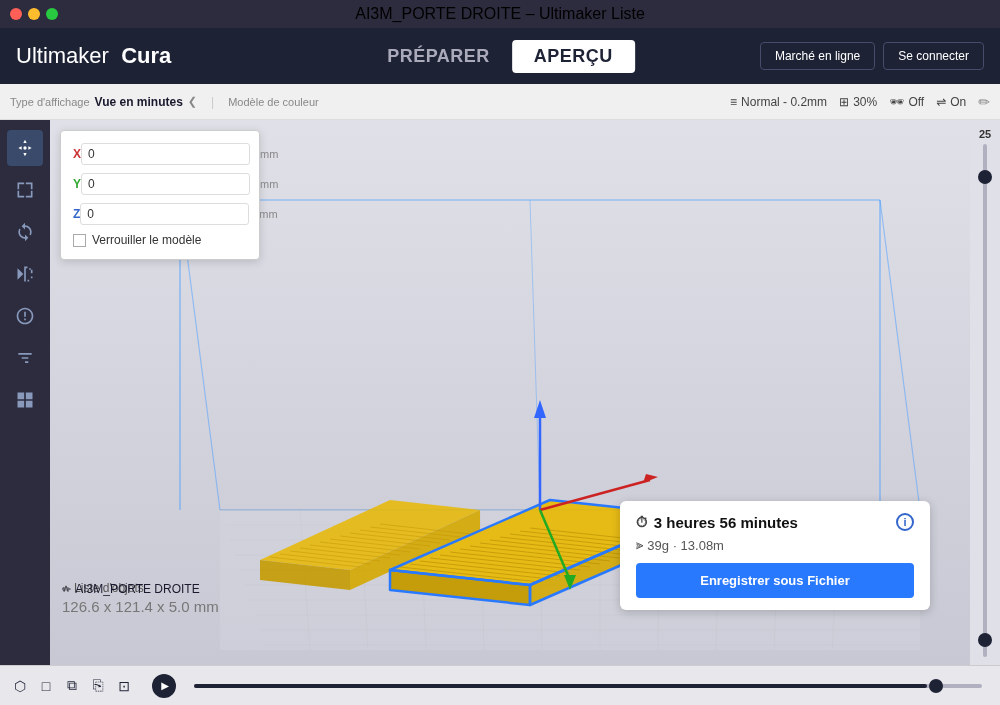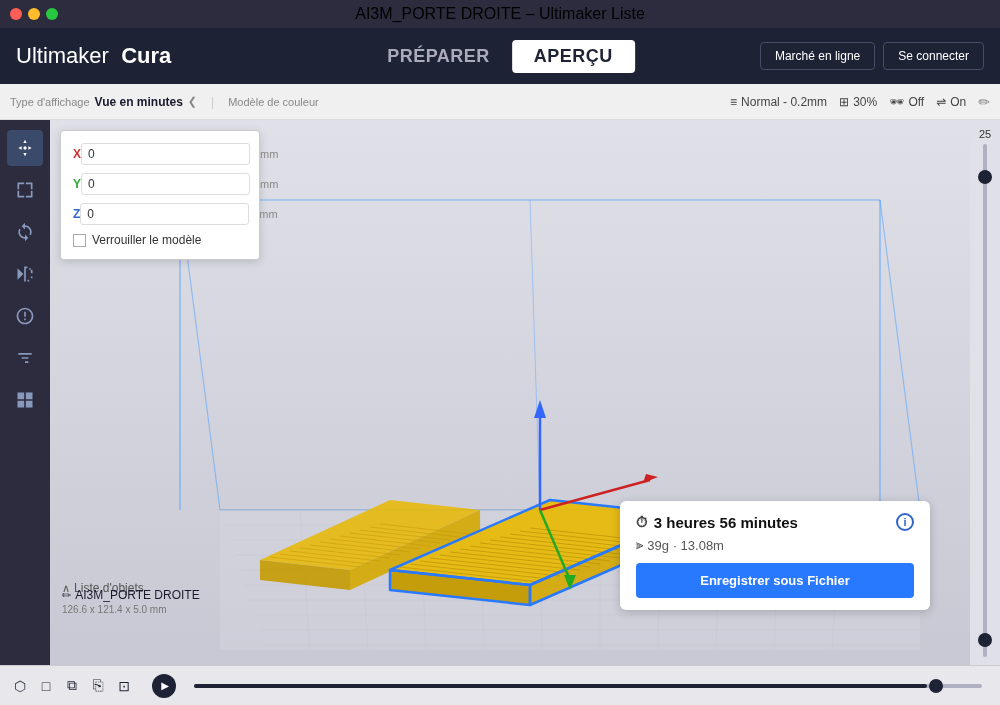--- a/index.html
+++ b/index.html
@@ -154,21 +154,21 @@
       background: #e0e0e8;
       display: flex;
       flex-direction: column;
       align-items: center;
       padding: 8px 0;
       position: relative;
     }
     .slider-number {
       font-size: 11px;
       color: #333;
-      font-weight: 400;
+      font-weight: 700;
       margin-bottom: 4px;
     }
     .slider-track {
       width: 4px;
       flex: 1;
       background: #b0b0c0;
       border-radius: 2px;
       position: relative;
       margin: 0 auto;
     }
@@ -392,21 +392,21 @@
     }
     #objects-list-name {
       font-size: 12px;
       color: #1a1a2e;
       font-weight: 500;
       display: flex;
       align-items: center;
       gap: 4px;
     }
     #objects-list-dims {
-      font-size: 10px;
+      font-size: 15px;
       color: #777;
       margin-top: 2px;
     }
   </style>
 </head>
 <body>
 
 <div id="titlebar">
   <div class="traffic-lights">
     <div class="traffic-light tl-red"></div>

